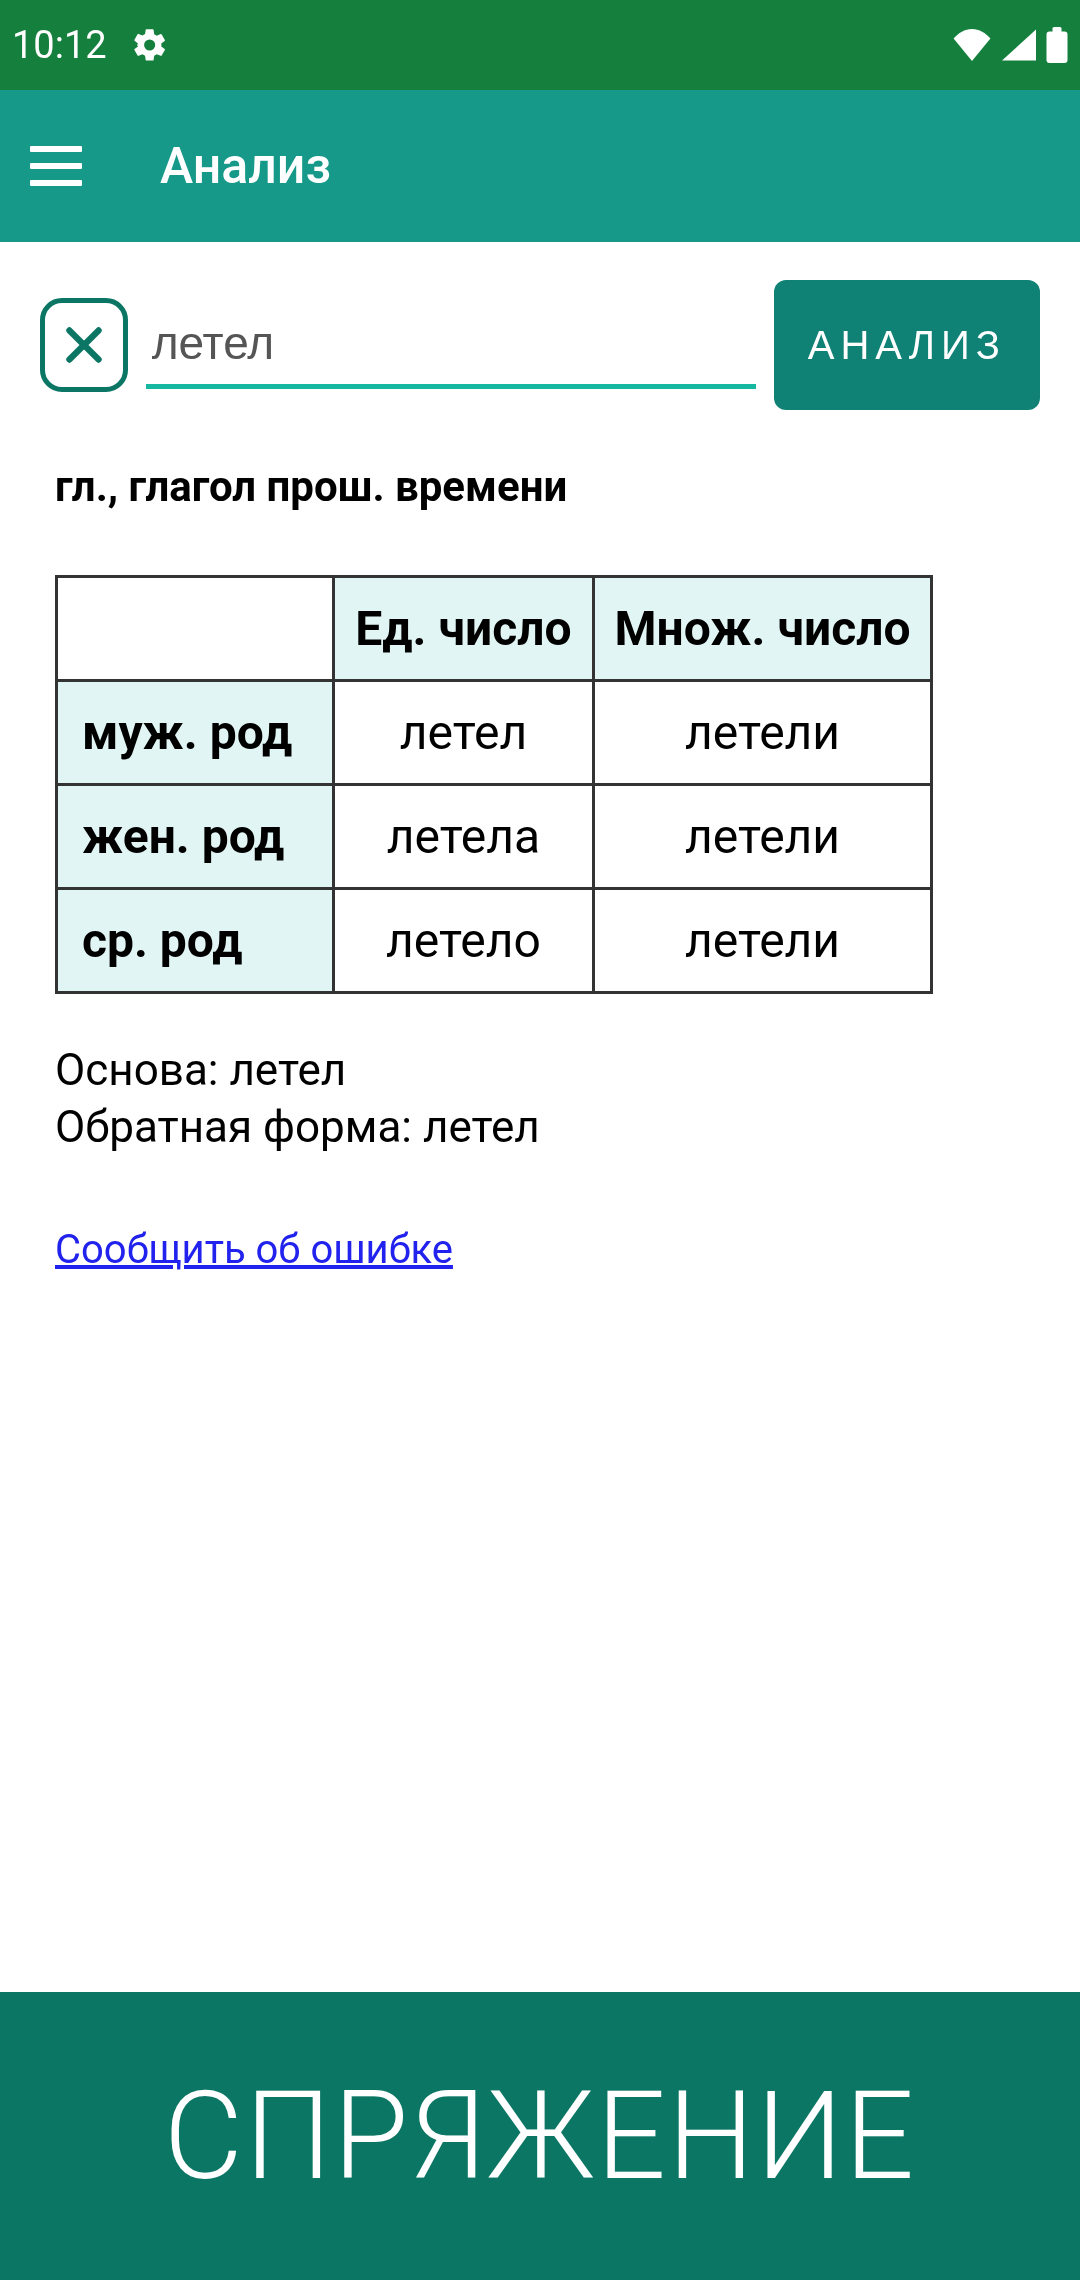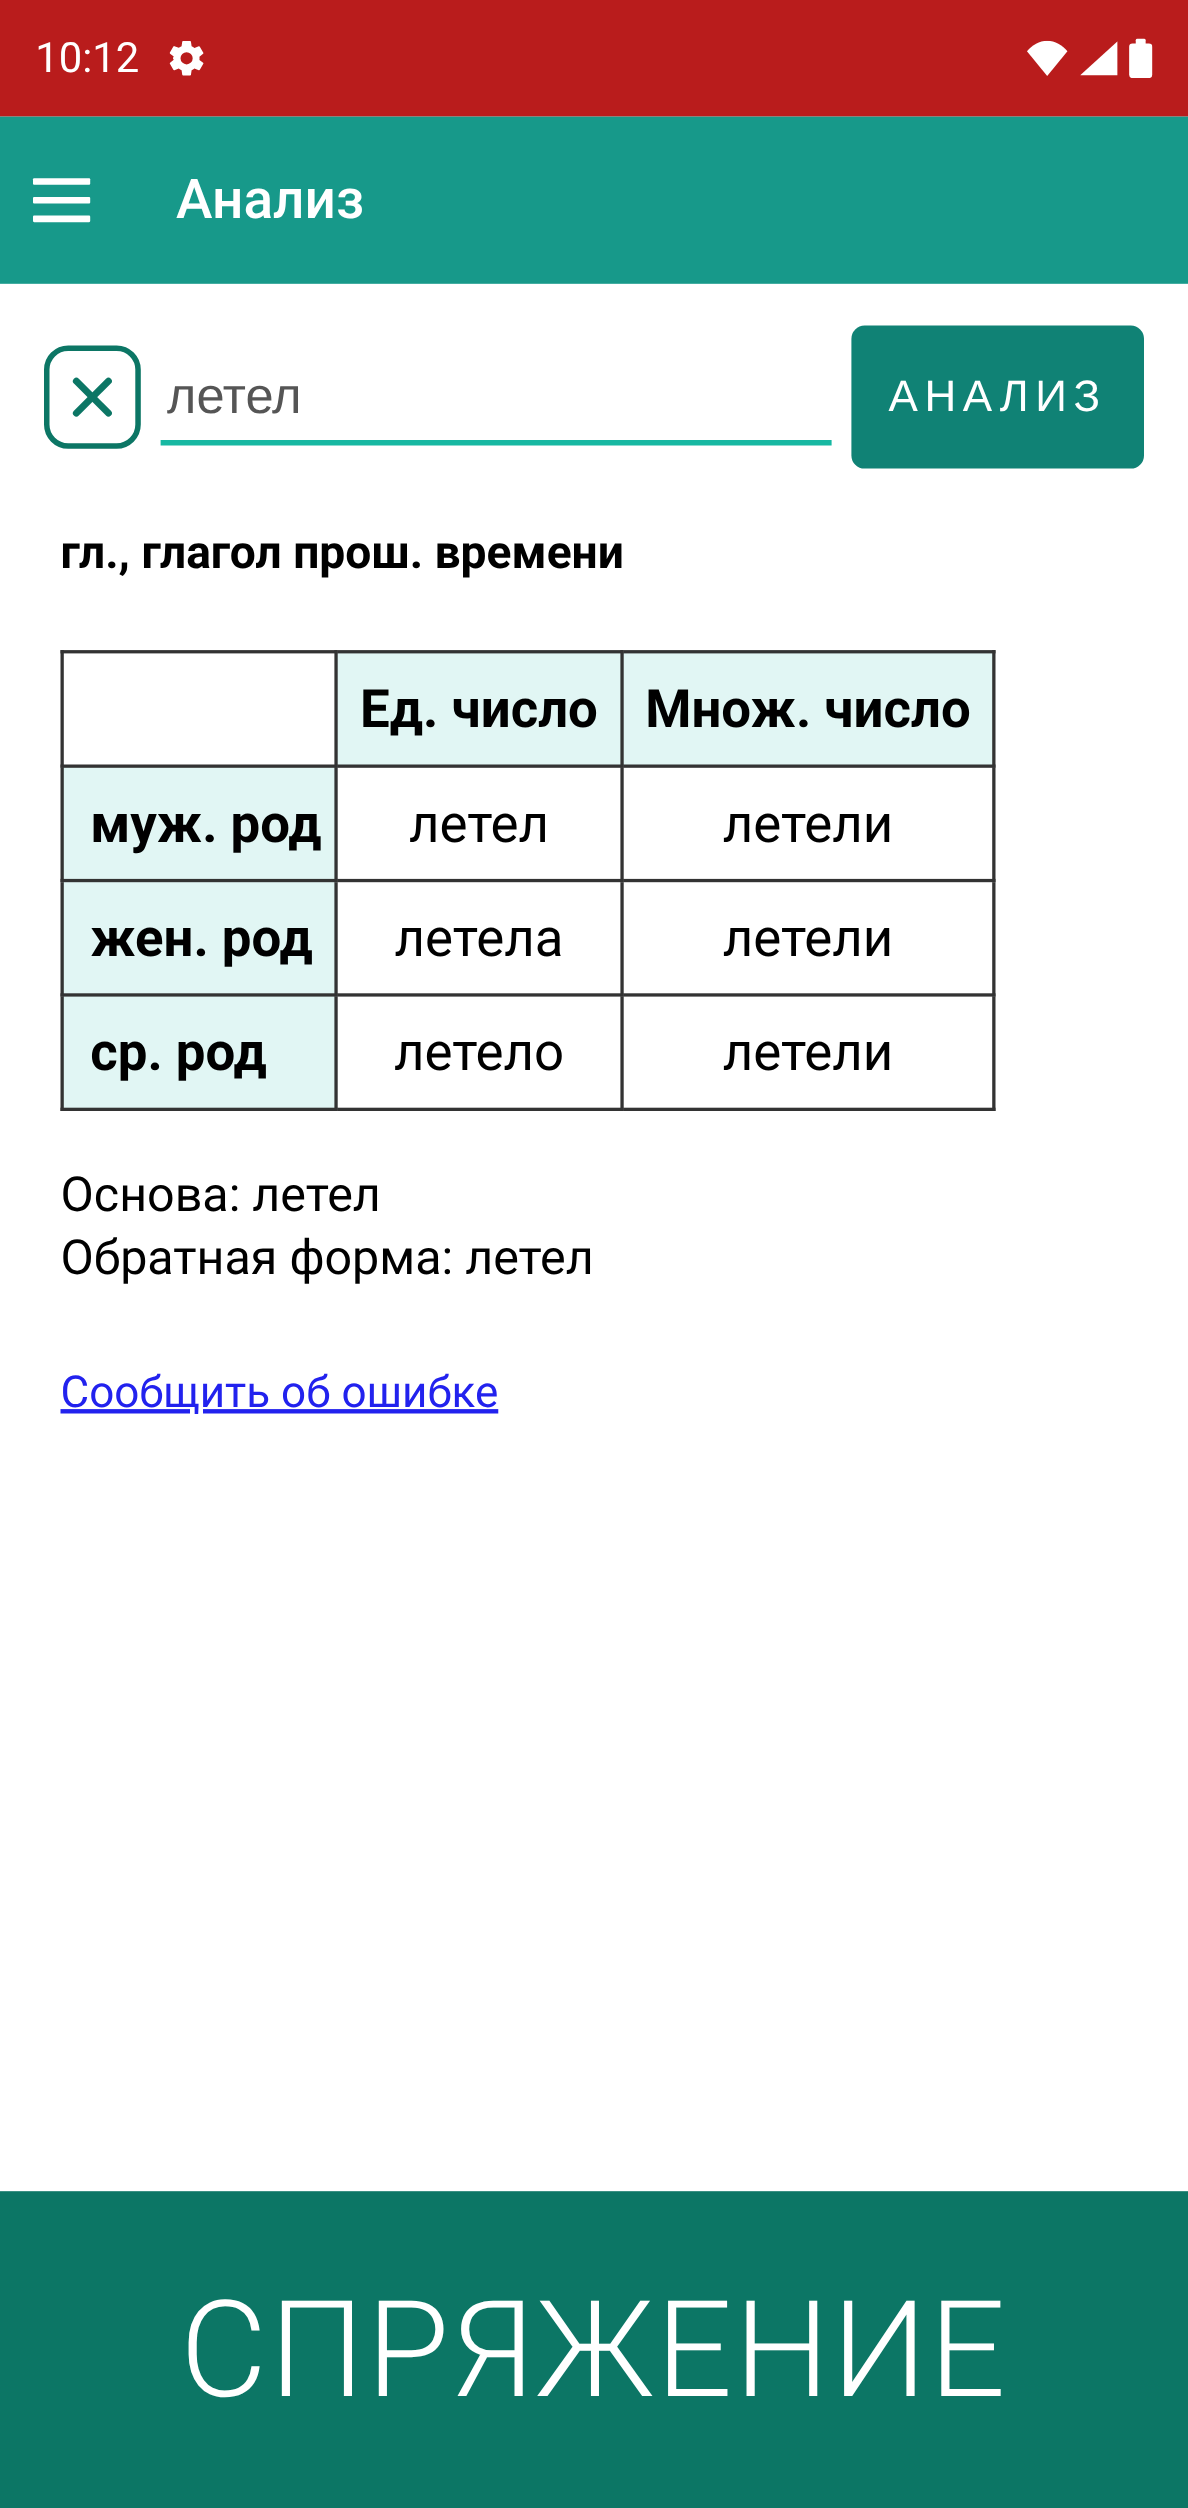--- a/index.html
+++ b/index.html
@@ -10,26 +10,26 @@
     body {
       width: 1080px;
       height: 2280px;
       font-family: Roboto, Arial, sans-serif;
       background: #ffffff;
       overflow: hidden;
       display: flex;
       flex-direction: column;
     }
     .status-bar {
-      height: 106px;
-      background: #b91c1c;
+      height: 90px;
+      background: #15803d;
       display: flex;
       align-items: center;
       justify-content: space-between;
-      padding: 0 32px;
+      padding: 0 12px;
       color: #ffffff;
     }
     .status-left {
       display: flex;
       align-items: center;
       gap: 24px;
       font-size: 38px;
     }
     .status-right {
       display: flex;
@@ -131,21 +131,21 @@
     }
     .conj-table th {
       background: #e1f6f4;
       font-weight: 700;
     }
     .conj-table .row-header {
       background: #e1f6f4;
       font-weight: 700;
       text-align: left;
       padding-left: 24px;
-      padding-right: 12px;
+      padding-right: 40px;
     }
     .conj-table .corner-cell {
       background: #ffffff;
     }
     .info-block {
       font-size: 44px;
       color: #000;
       line-height: 1.3;
       margin-bottom: 70px;
     }

